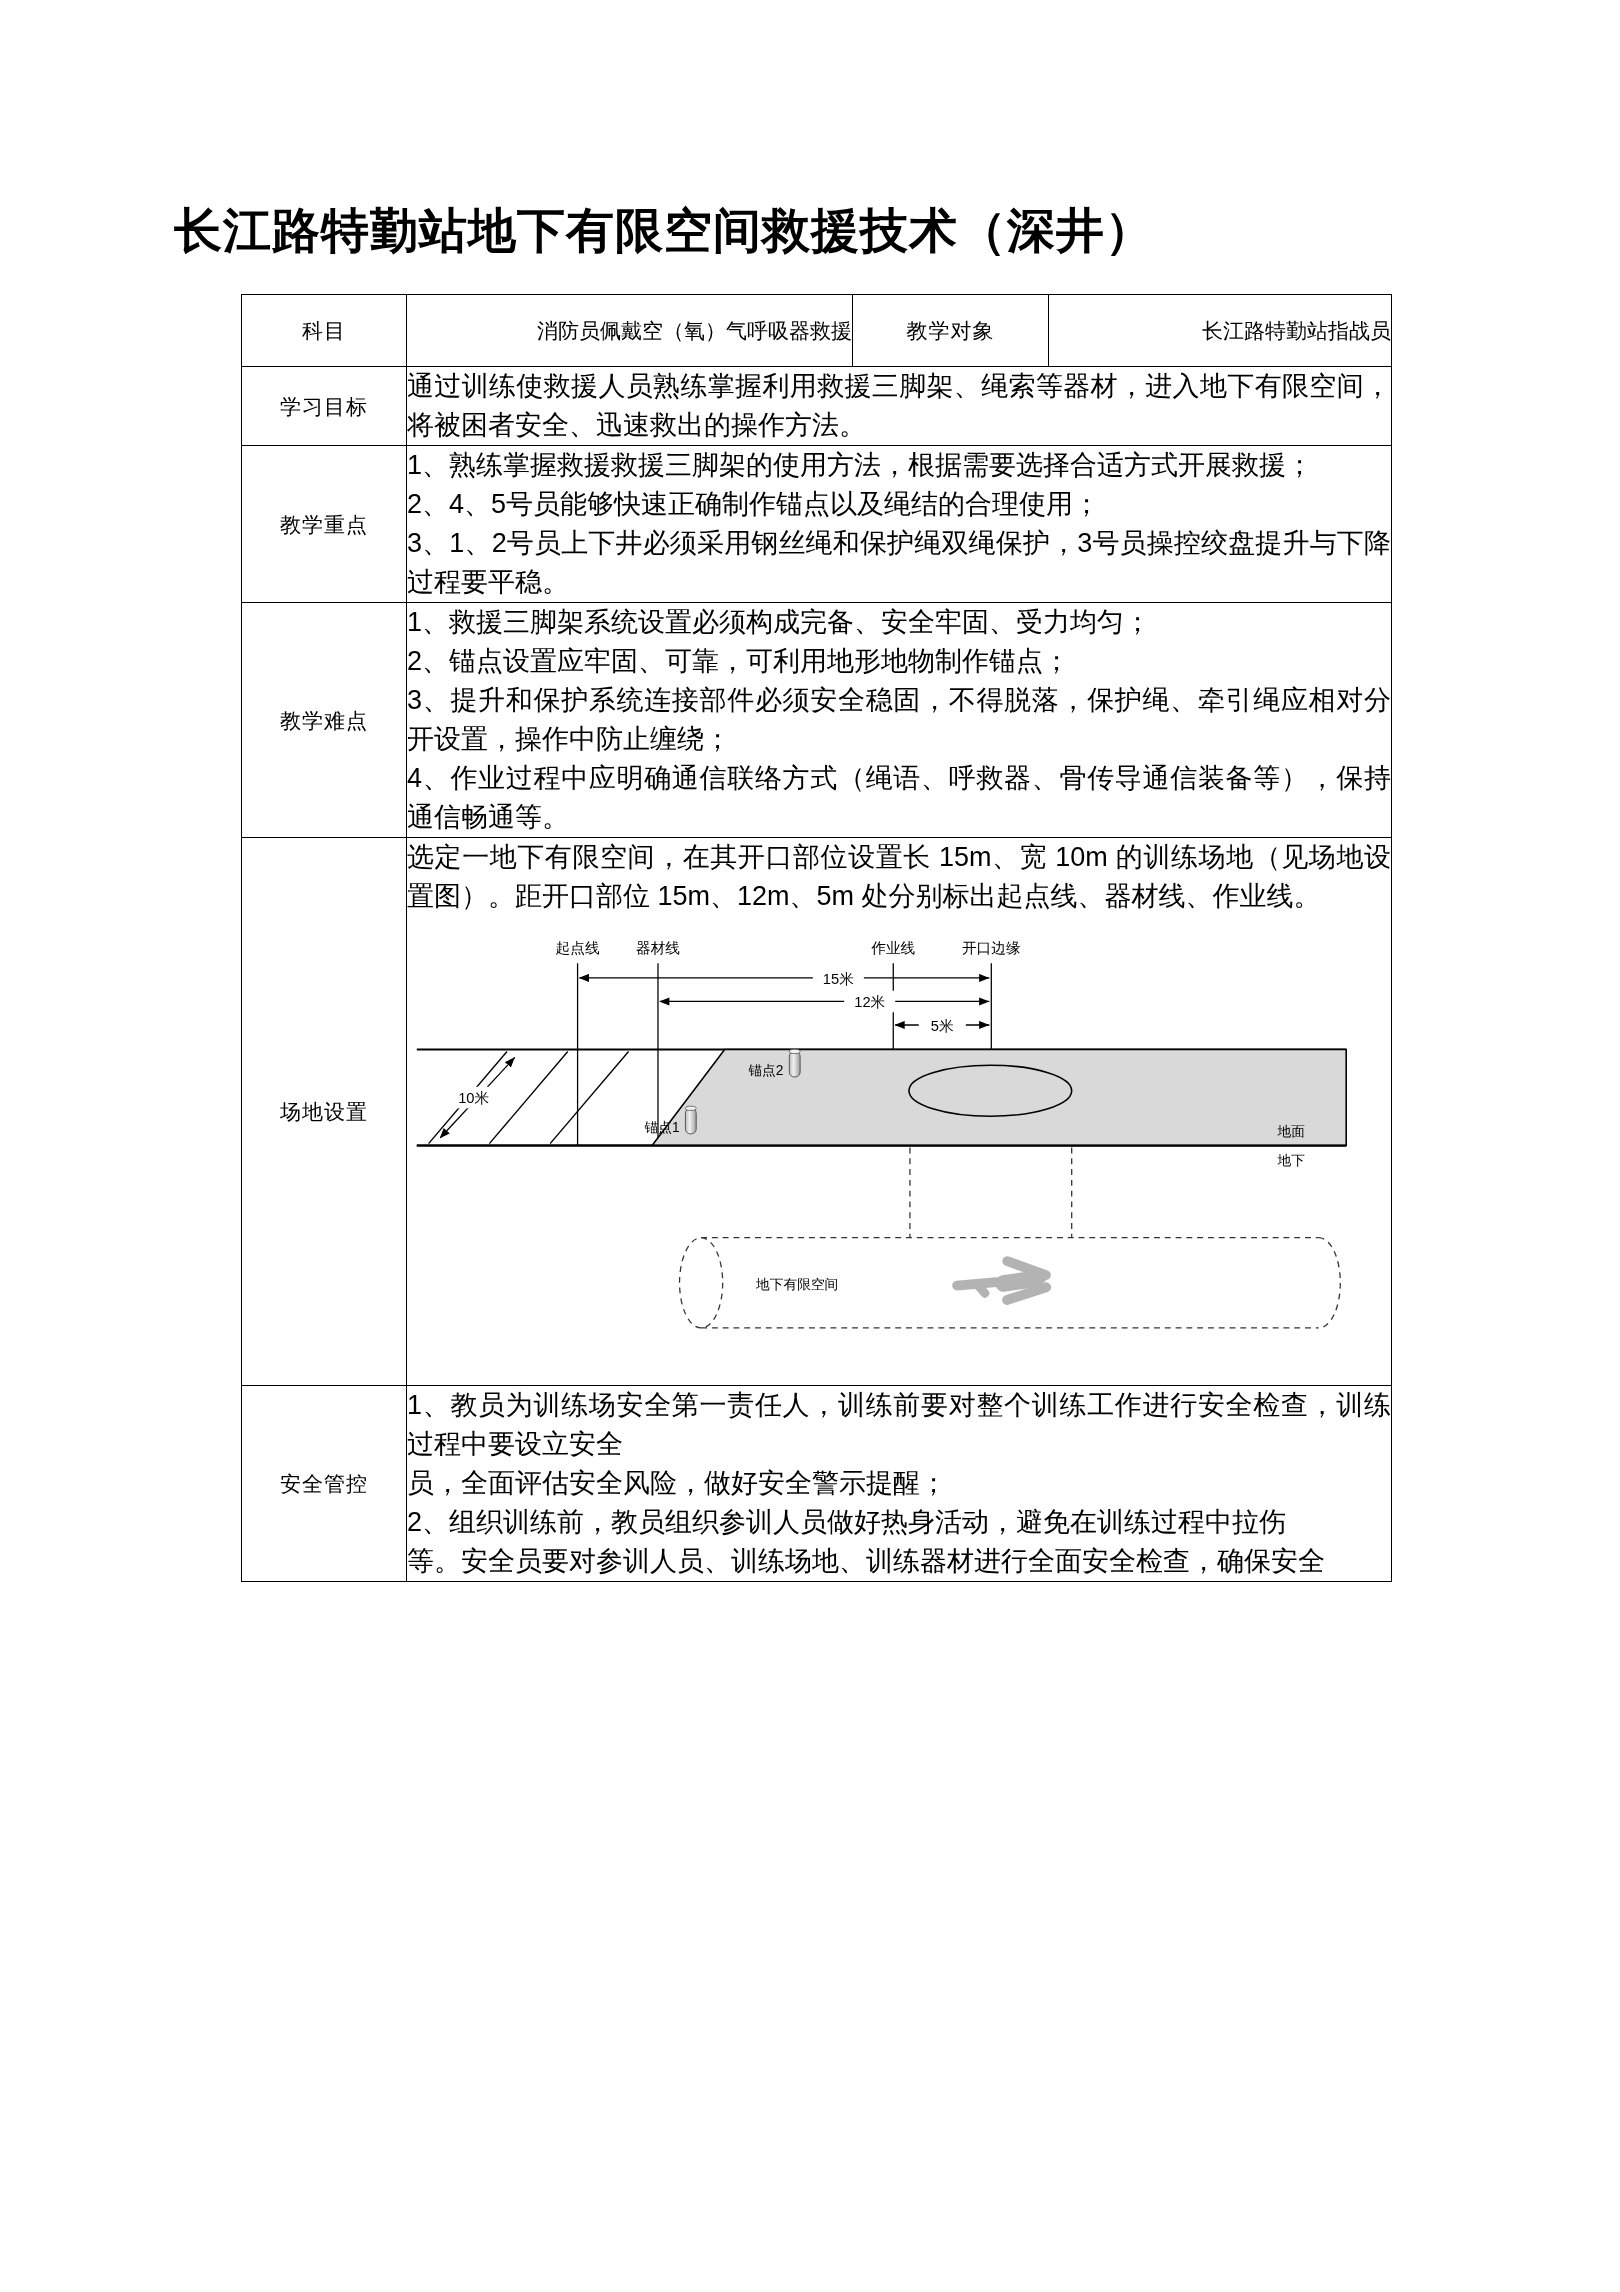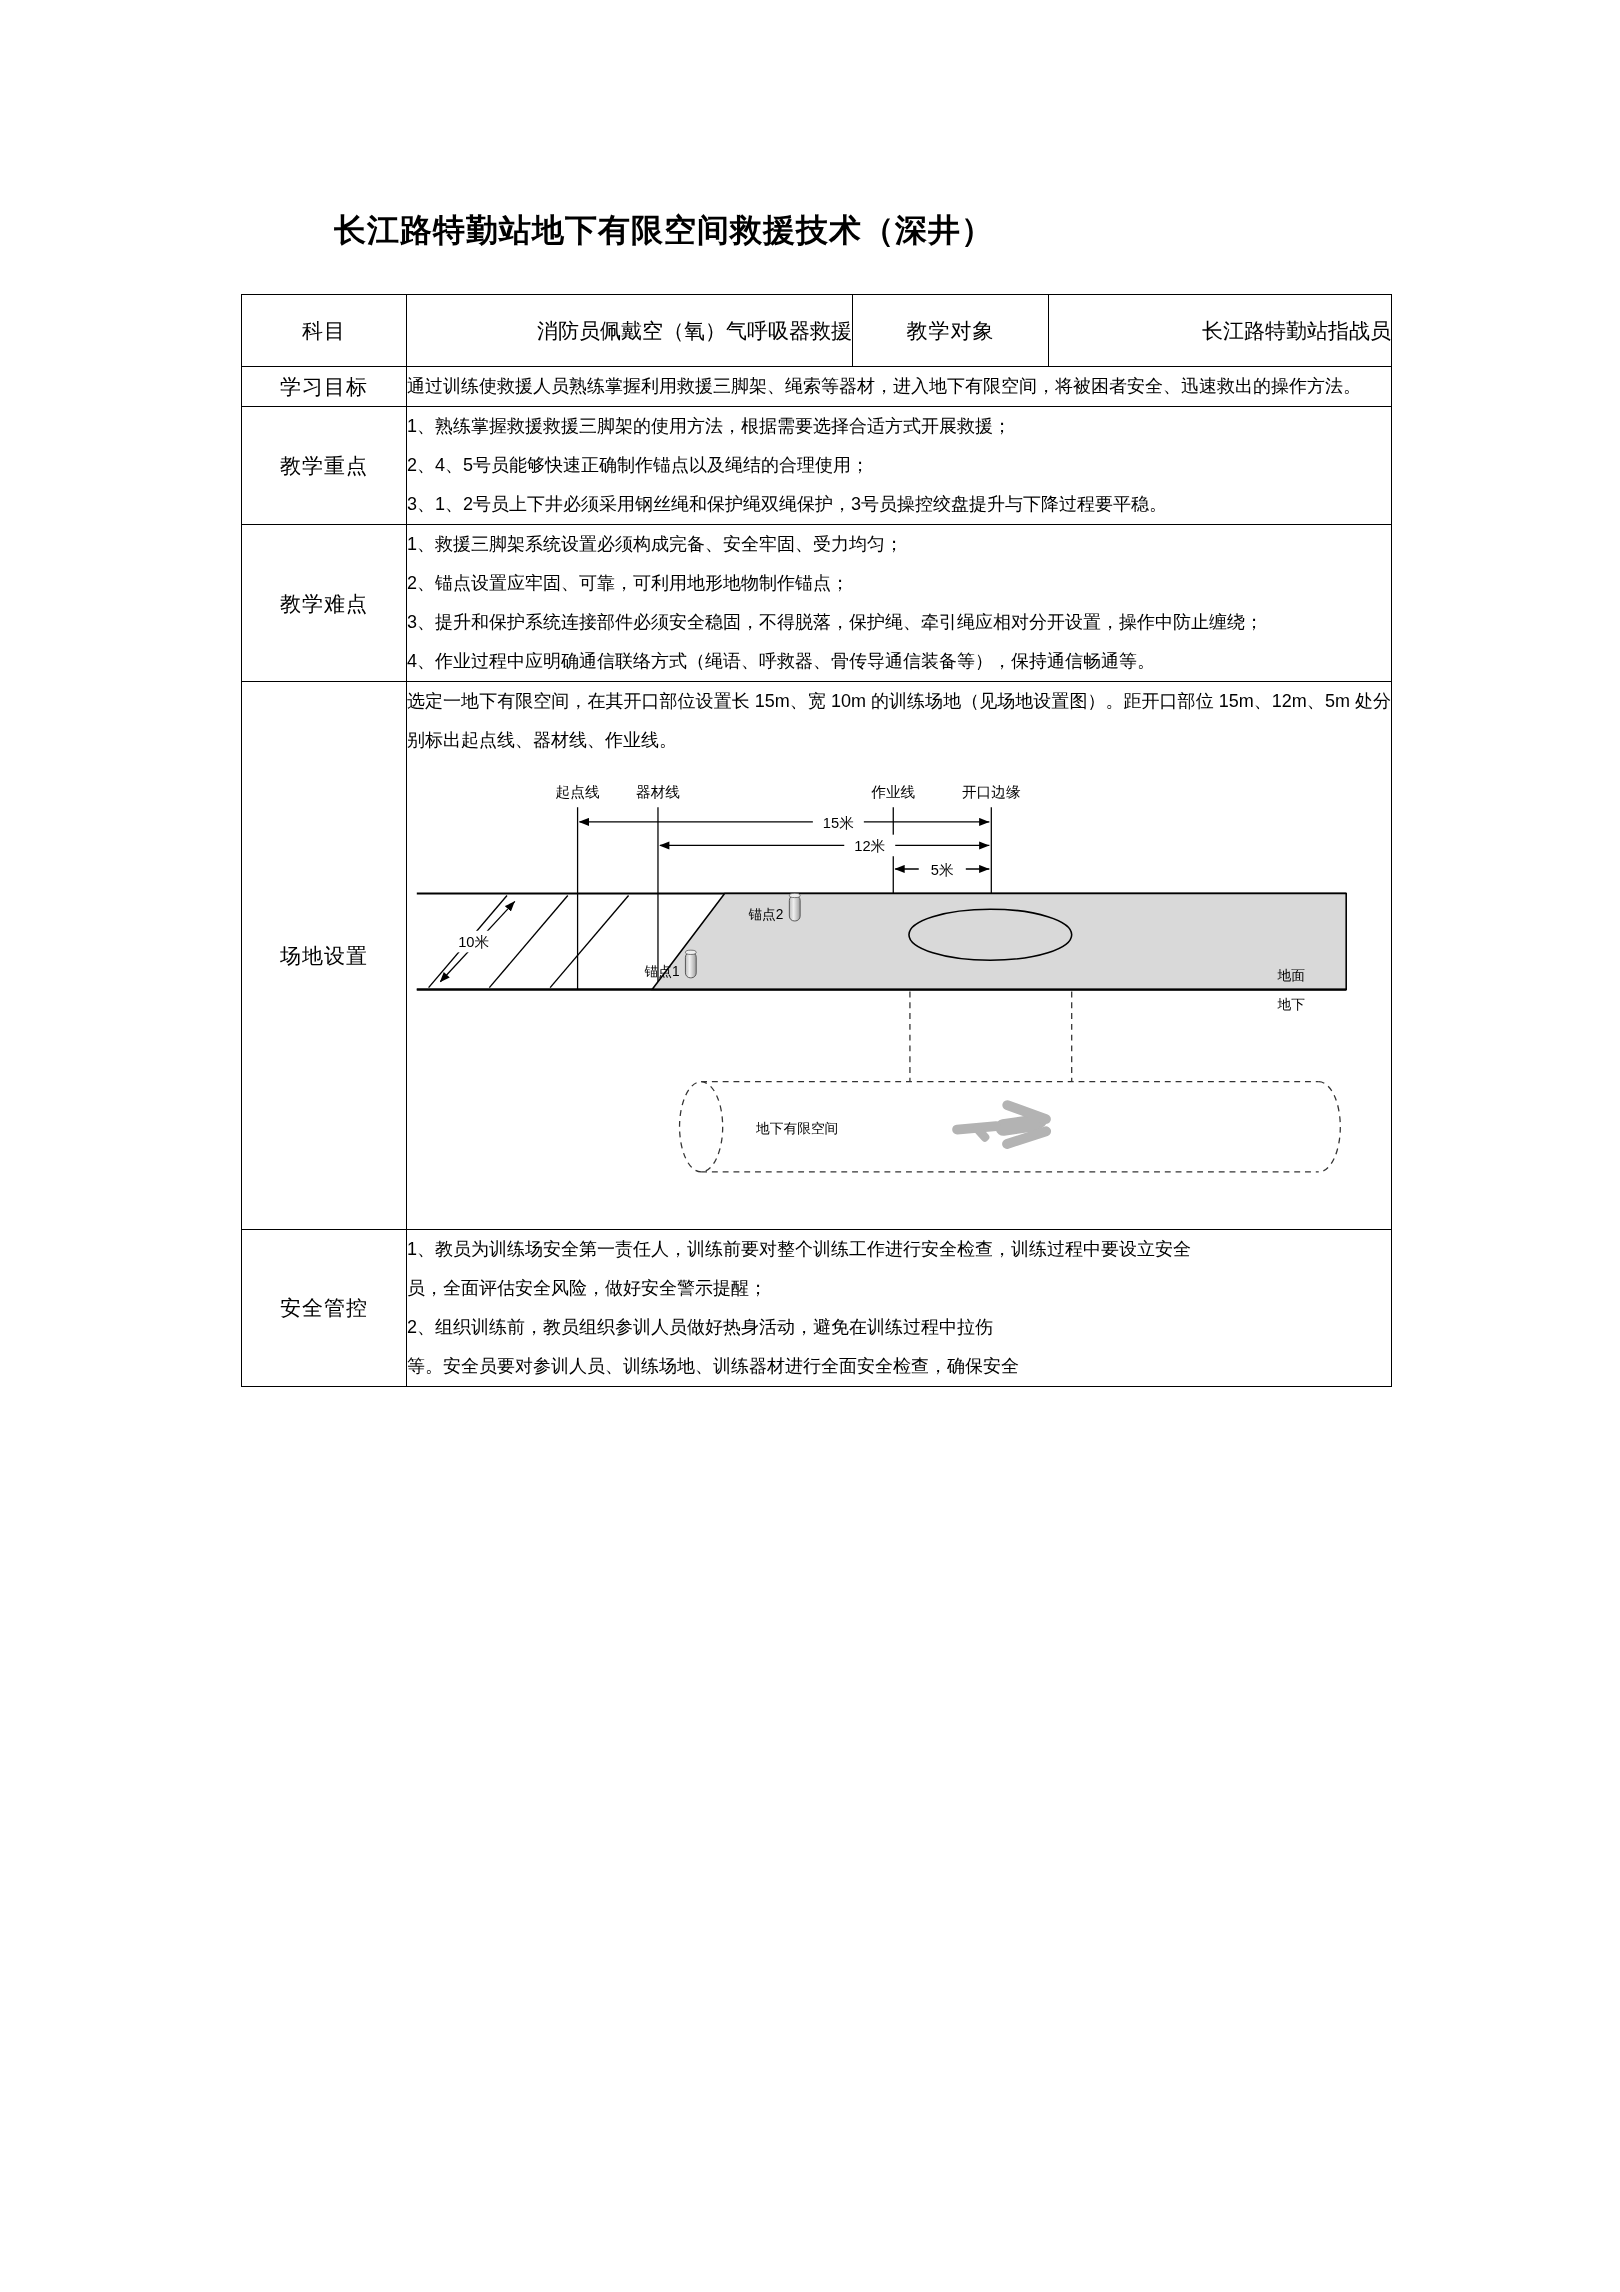--- a/index.html
+++ b/index.html
@@ -19,21 +19,21 @@
     width: 1620px;
     height: 2293px;
     background: #ffffff;
   }
   .doc-title {
     position: absolute;
     left: 0;
     top: 208px;
     width: 1328px;
     text-align: center;
-    font-size: 32px;
+    font-size: 48px;
     font-weight: bold;
     letter-spacing: 1px;
     line-height: 45px;
     white-space: nowrap;
   }
   table.main {
     position: absolute;
     left: 241px;
     top: 294px;
     width: 1150px;
@@ -63,21 +63,21 @@
     text-align: right;
     padding: 3.9px 7.8px;
   }
   td.body-cell {
     padding: 9.8px 15.7px 13.7px 15.7px;
     text-align: left;
   }
   td.body-cell p {
     margin: 0;
     line-height: 39px;
-    font-size: 18px;
+    font-size: 27px;
     text-align: justify;
     text-justify: inter-ideograph;
   }
   .r1-h { height: 71px; }
   .r2-h { height: 47px; }
 
   
   .diagram-wrap {
     position: relative;
     width: 100%;

